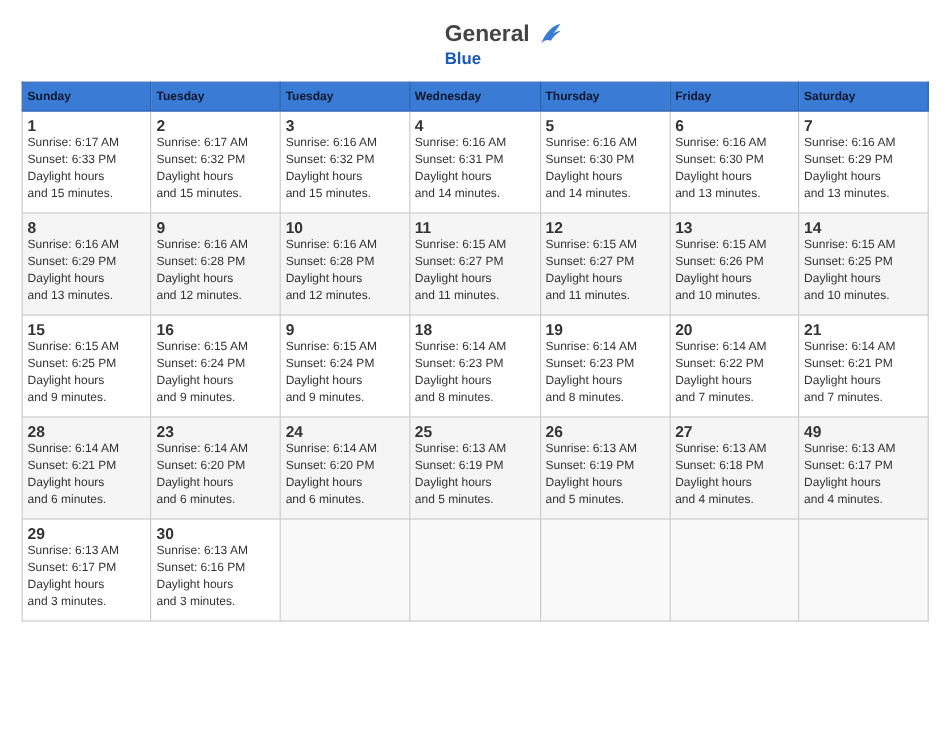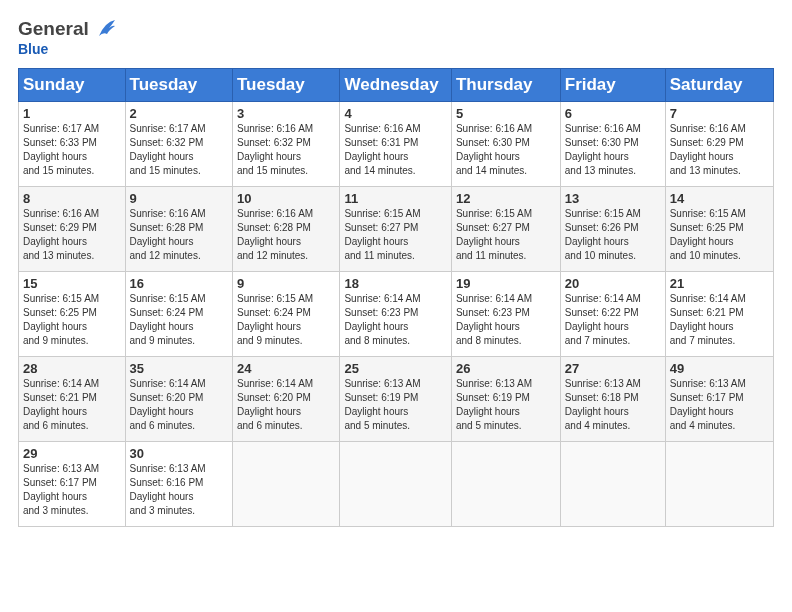--- a/index.html
+++ b/index.html
@@ -11,47 +11,48 @@
       overflow: hidden;
     }
     .page {
       width: 792px;
       min-height: 612px;
       padding: 18px 18px 10px 18px;
       background: #fff;
     }
     .header {
       display: flex;
-      justify-content: flex-start;
+      justify-content: center;
       align-items: flex-start;
       margin-bottom: 10px;
+      margin-left: 48px;
     }
     .title-block {
       text-align: right;
     }
     .title-month {
       font-size: 36px;
       font-weight: bold;
       color: #333;
     }
     .title-location {
       font-size: 14px;
       color: #555;
     }
     .calendar {
       width: 100%;
       border-collapse: collapse;
       font-size: 11px;
     }
     .calendar thead tr th {
       background: #3a7bd5;
-      color: #ffffff;
+      color: #0f172a;
       padding: 6px 4px;
       text-align: left;
-      font-size: 17px;
+      font-size: 10px;
       font-weight: bold;
       border: 1px solid #2a60b0;
     }
     .calendar tbody tr td {
       border: 1px solid #ccc;
       vertical-align: top;
       padding: 4px 4px;
       width: 113px;
       min-height: 75px;
       height: 85px;
@@ -329,21 +330,21 @@
           <td>
         <span class="day-num">28</span>
         <div class="day-info">
           Sunrise: 6:14 AM<br>
           Sunset: 6:21 PM<br>
           Daylight hours<br>
           and 6 minutes.
         </div>
       </td>
           <td>
-        <span class="day-num">35</span>
+        <span class="day-num">23</span>
         <div class="day-info">
           Sunrise: 6:14 AM<br>
           Sunset: 6:20 PM<br>
           Daylight hours<br>
           and 6 minutes.
         </div>
       </td>
           <td>
         <span class="day-num">24</span>
         <div class="day-info">

